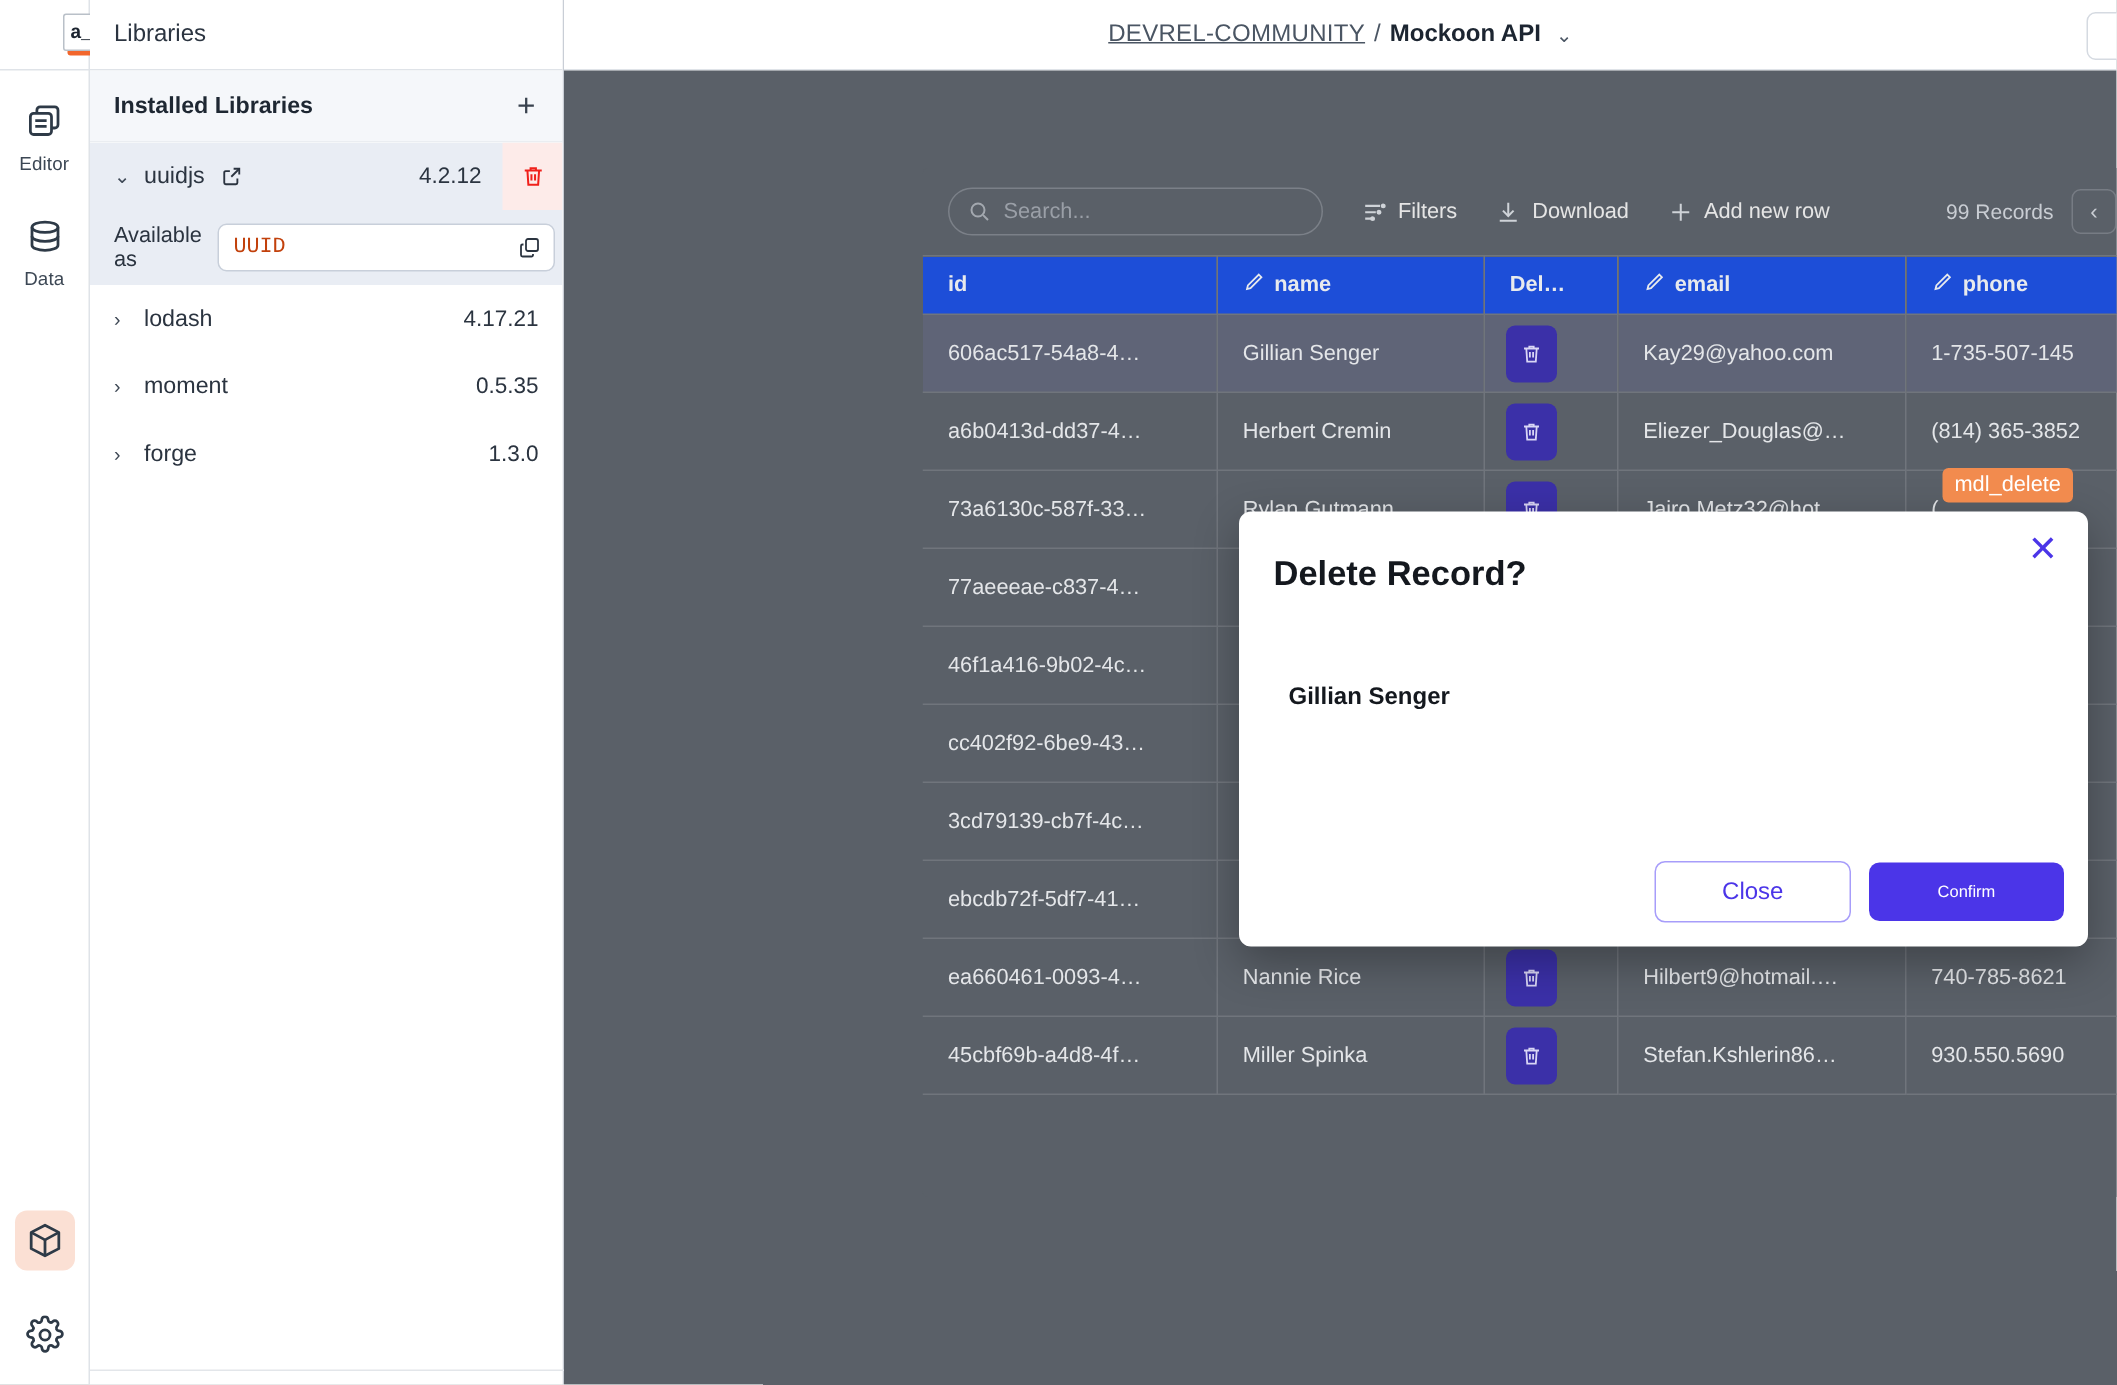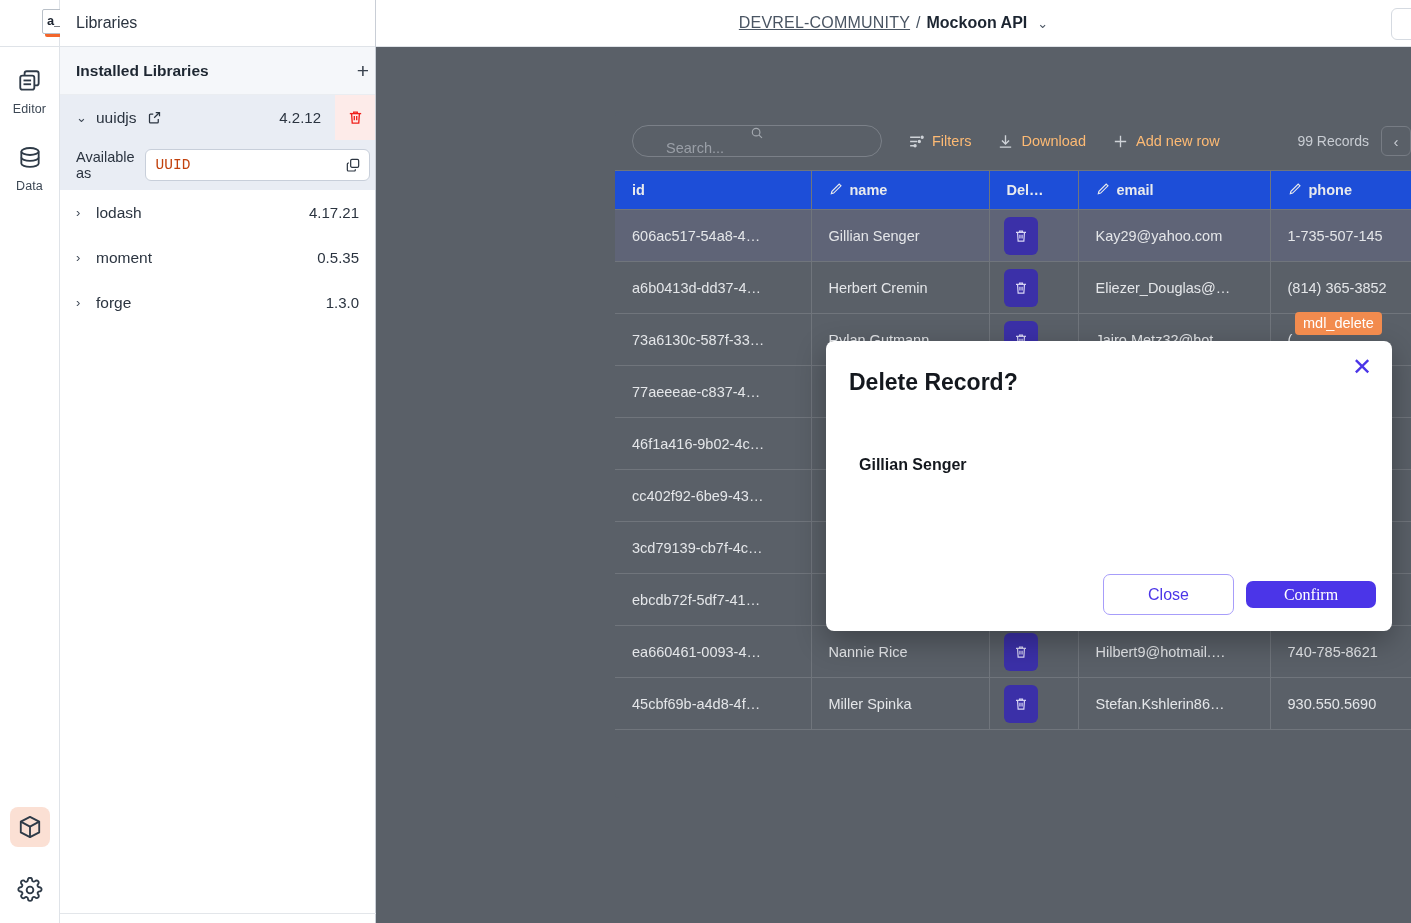--- a/index.html
+++ b/index.html
@@ -57,21 +57,21 @@
     background: #ffffff; border-right: 1px solid #c9ced6;
     display: flex; flex-direction: column;
   }
   .panel-head {
     height: 47px; border-bottom: 1px solid #dfe3e8;
     display: flex; align-items: center; padding-left: 16px;
     font-size: 16px; color: #2b3440; background: #fff;
   }
   .panel-sub {
     height: 48px; display: flex; align-items: center; justify-content: space-between;
-    padding: 0 2px 0 16px; background: #f5f7fa;
+    padding: 0 14px 0 16px; background: #f5f7fa;
     font-size: 15.5px; font-weight: bold; color: #1e2732;
     border-bottom: 1px solid #eaedf1;
   }
   .plus-btn {
     font-size: 21px; color: #39424e; line-height: 1; cursor: pointer;
     font-weight: 300; padding: 0 4px;
   }
   .lib-list { flex: 1; overflow: hidden; background: #fff; }
   .lib-row {
     height: 45px; display: flex; align-items: center;
@@ -130,31 +130,31 @@
   .table-wrap {
     position: absolute; left: 239px; top: 65px; width: 800px; height: 686px;
     background: #5a6068; border-radius: 4px;
     overflow: hidden;
   }
   .tbl-toolbar {
     height: 58px; display: flex; align-items: center; padding: 0 0 0 17px;
   }
   .srch {
     width: 250px; height: 32px; border: 1px solid #7b8088; border-radius: 16px;
-    display: flex; align-items: center; padding: 0 12px; color: #a9aeb5; flex-direction: column;
+    display: flex; align-items: center; padding: 0 12px; color: #a9aeb5;
   }
   .srch input {
     border: 0; outline: 0; background: transparent; margin-left: 8px;
     font-size: 14.5px; color: #c8ccd1; width: 190px;
     font-family: "Liberation Sans", sans-serif;
   }
   .srch input::placeholder { color: #9a9fa7; }
   .tool-btn {
     display: flex; align-items: center; margin-left: 26px; cursor: pointer;
-    font-size: 14.5px; color: #fdba74;
+    font-size: 14.5px; color: #e5e5e5;
   }
   .tool-btn .ti { margin-right: 7px; display: flex; align-items: center; }
   .rec-count { margin-left: auto; font-size: 14px; color: #c9cdd3; padding-right: 12px; }
   .pager-btn {
     width: 30px; height: 30px; border: 1px solid #777c84; border-radius: 6px;
     display: flex; align-items: center; justify-content: center;
     color: #c9cdd3; font-size: 15px; margin-right: 4px; cursor: pointer;
   }
 
   table.grid { width: 100%; border-collapse: collapse; table-layout: fixed; }
@@ -208,23 +208,23 @@
   }
   .modal-actions {
     position: absolute; right: 16px; bottom: 16px; display: flex; align-items: center;
   }
   .btn-close {
     width: 131px; height: 41px; border: 1px solid #a79dfa; border-radius: 7px;
     background: #fff; color: #4b35e8; font-size: 16px; cursor: pointer;
     font-family: "Liberation Sans", sans-serif;
   }
   .btn-confirm {
-    width: 130px; height: 27px; border: 0; border-radius: 7px; margin-left: 12px;
-    background: #4b35e8; color: #fff; font-size: 16px; cursor: pointer;
-    font-family: Liberation Serif, serif;
+    width: 130px; height: 39px; border: 0; border-radius: 7px; margin-left: 12px;
+    background: #4b35e8; color: #fff; font-size: 11px; cursor: pointer;
+    font-family: Liberation Sans, sans-serif;
   }
 </style>
 </head>
 <body>
 
 <div id="app">
 
   <div class="rail">
     <div class="rail-logo">
       <div class="logo-box">

